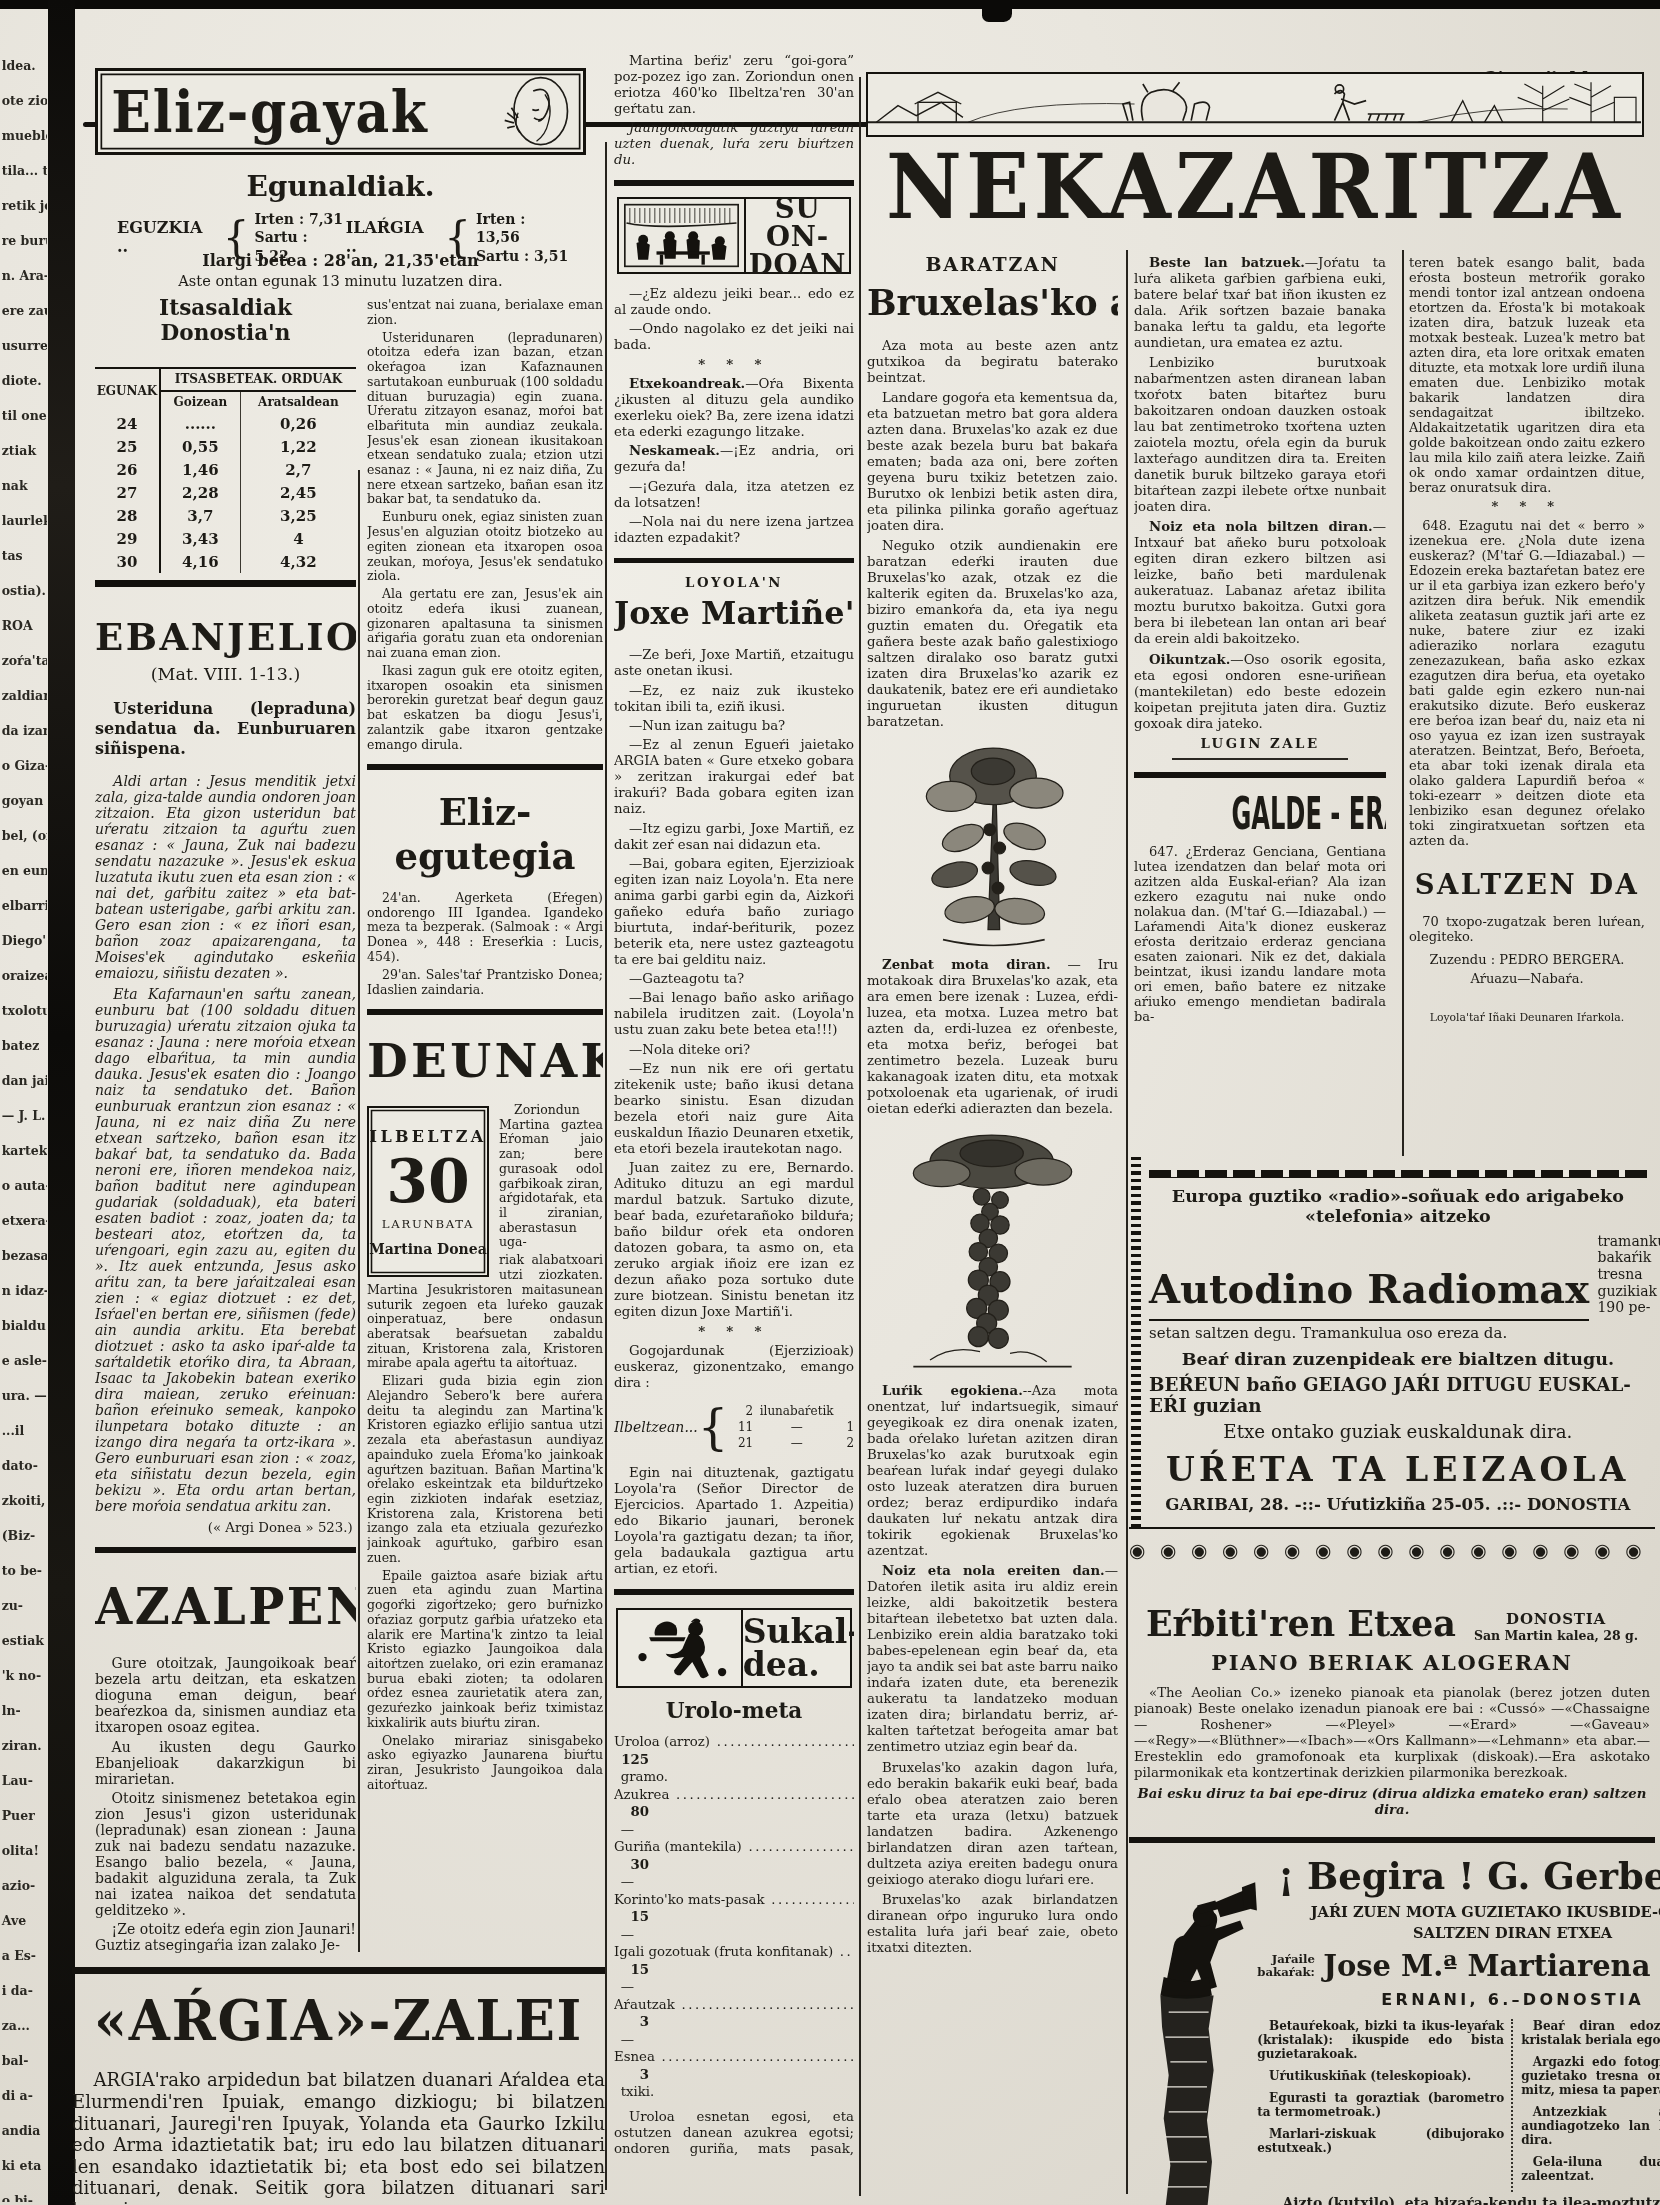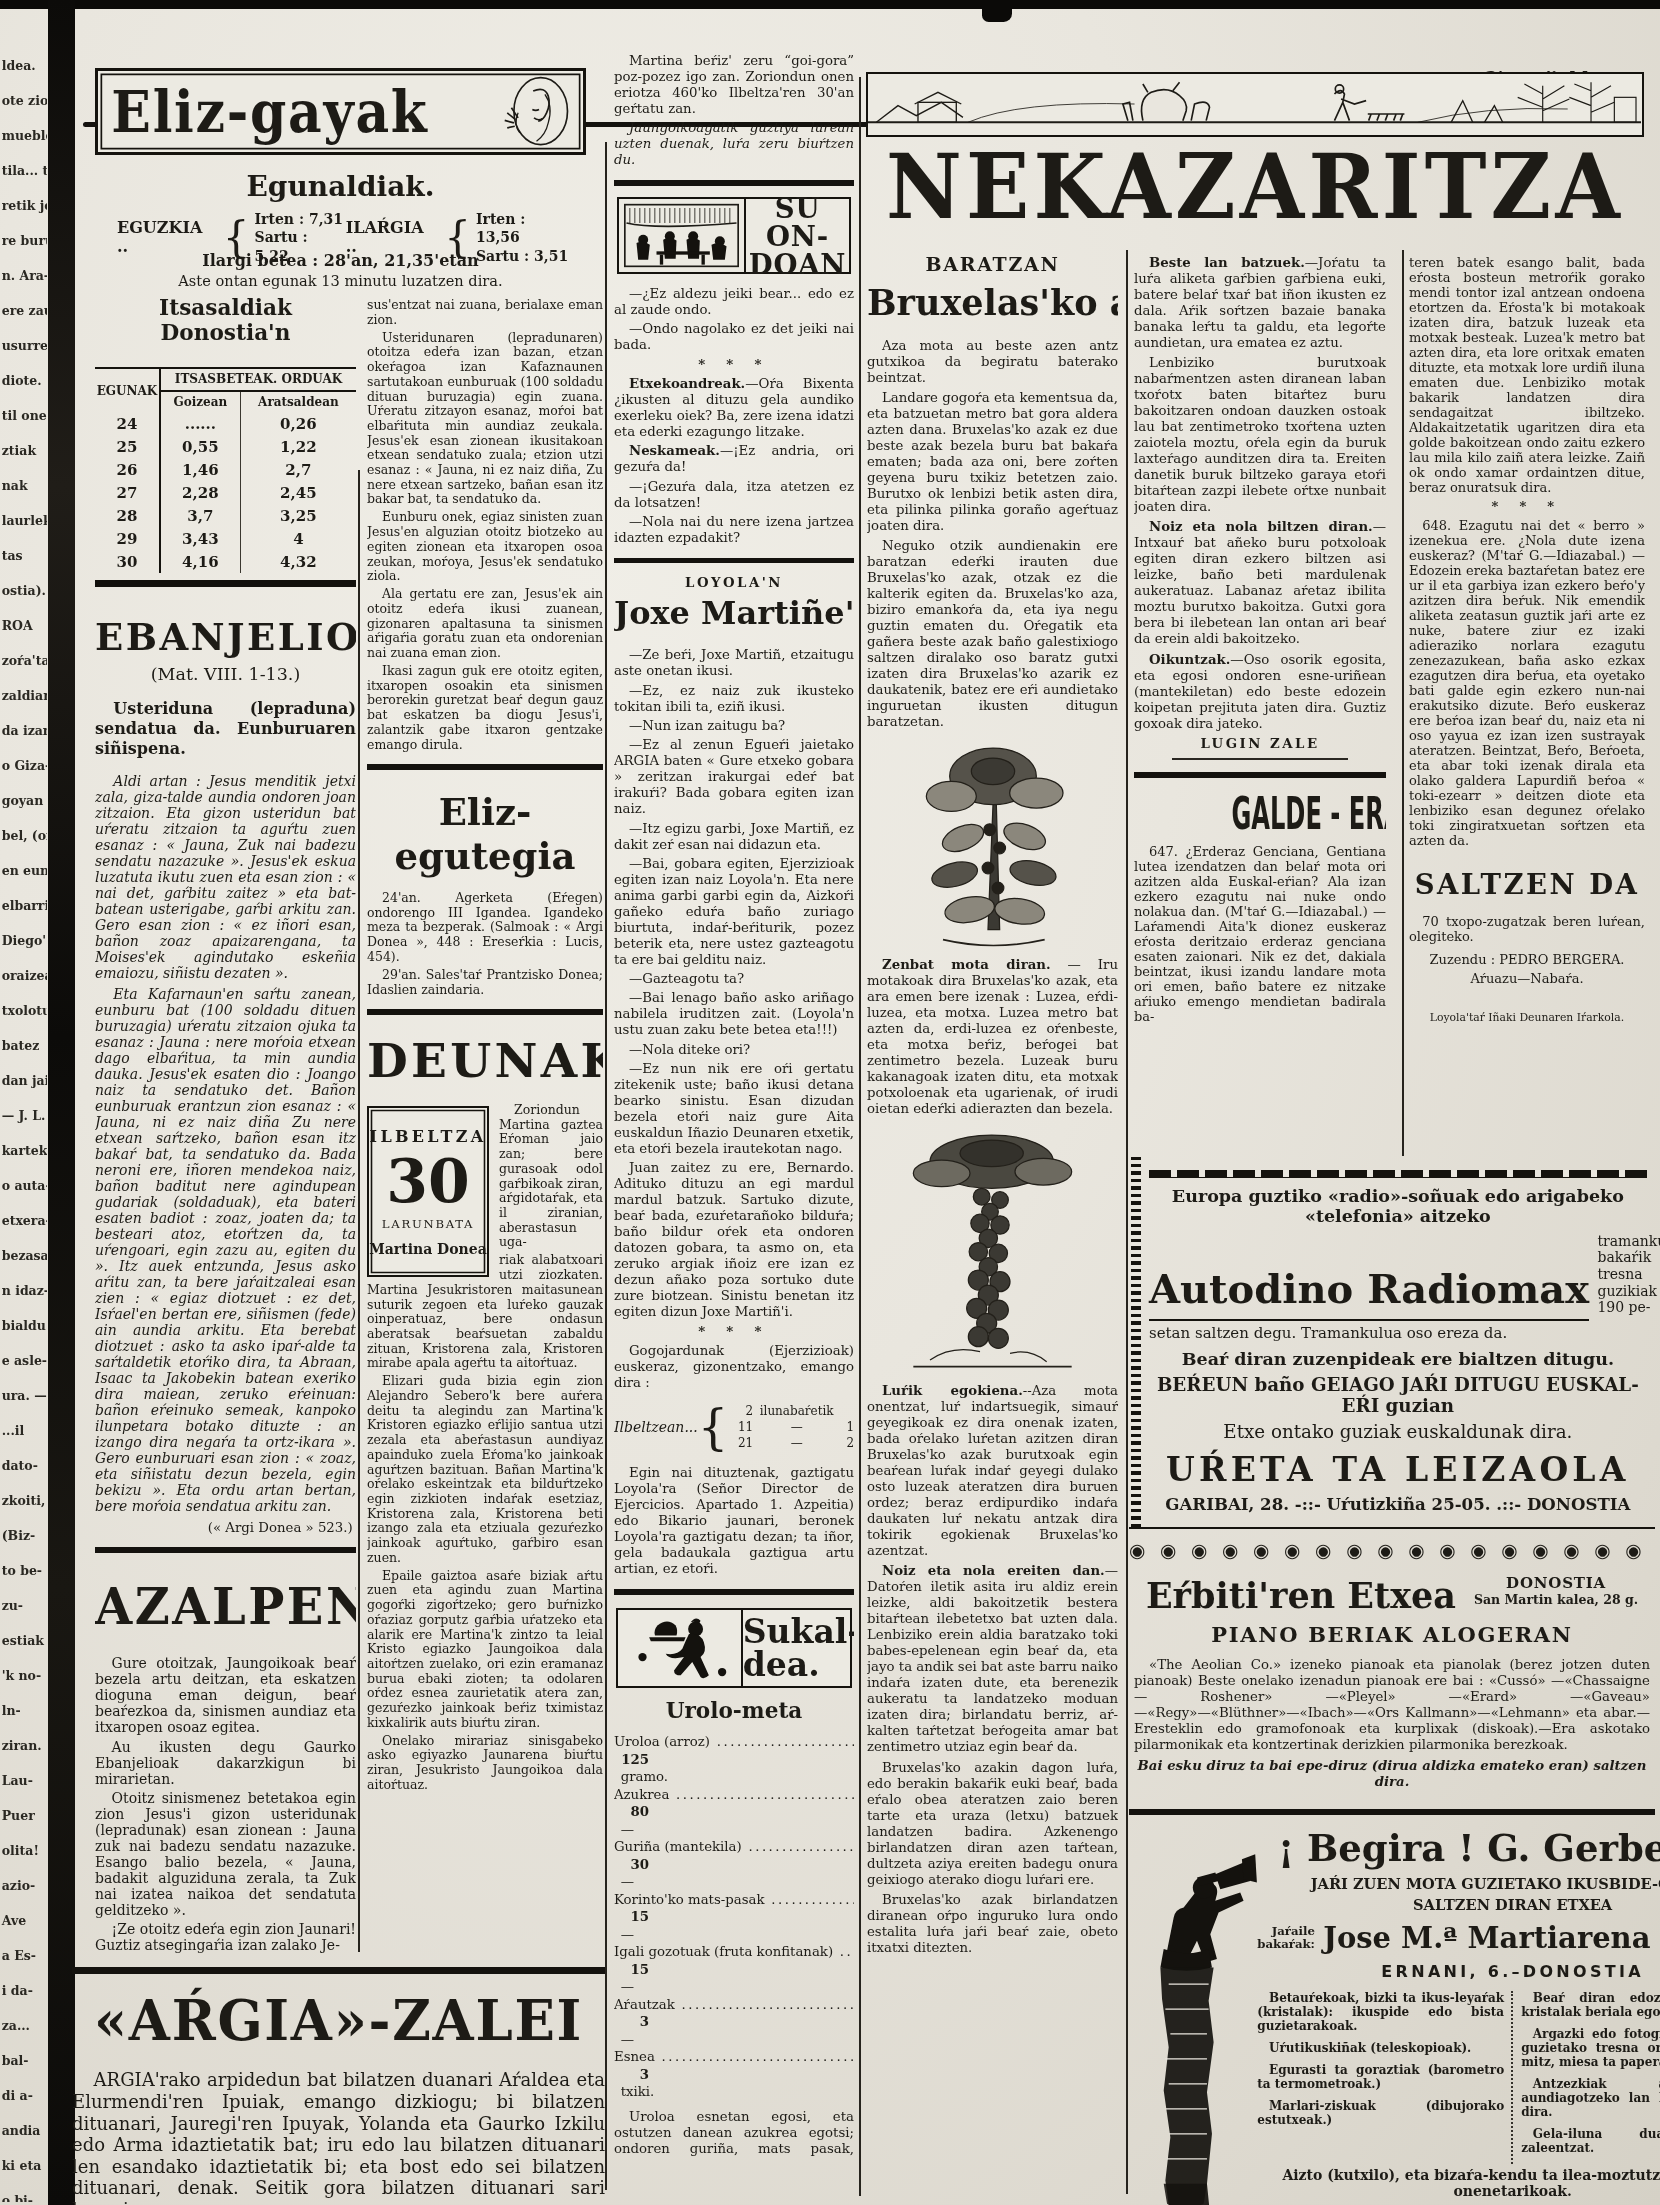--- a/index.html
+++ b/index.html
@@ -151,27 +151,27 @@
   .auto-top{height:7.5px;background:repeating-linear-gradient(90deg,#15130e 0 21.6px,#e9e6de 21.6px 28px);
     border-bottom:1.7px solid #15130e;margin-bottom:8.3px;}
   .auto-left{position:absolute;left:1.7px;top:0;width:10px;height:100%;
     background:repeating-linear-gradient(0deg,#15130e 0 3.3px,#e9e6de 3.3px 7.5px);}
   .auto-l1{font-size:17.5px;font-weight:bold;text-align:center;margin-bottom:6.7px;}
   .auto-row{display:flex;align-items:flex-end;}
   .auto-title{font-size:40px;font-weight:bold;border-bottom:2.5px solid #15130e;padding-bottom:7px;white-space:nowrap;}
   .auto-side{font-size:14px;line-height:16.6px;padding:0 0 5px 8.3px;text-align:justify;}
   .auto-l2{font-size:15px;margin:3.3px 0 6.7px;}
   .auto-l3{font-size:17.5px;font-weight:bold;text-align:center;margin:3.3px 0;}
-  .auto-l4{font-size:18.3px;font-weight:bold;text-align:center;margin:5px 0;}
+  .auto-l4{font-size:18.3px;font-weight:bold;text-align:left;margin:5px 0;}
   .auto-l5{font-size:18.3px;text-align:center;margin:5px 0;}
   .auto-company{font-size:33px;font-weight:bold;text-align:center;letter-spacing:4.2px;margin:8.3px 0 5px;}
   .auto-addr{font-size:16.6px;font-weight:bold;text-align:center;margin-bottom:5px;}
   .ornament{text-align:center;font-family:"DejaVu Sans",sans-serif;font-size:19px;letter-spacing:4.2px;margin:10px 0 8.3px;white-space:nowrap;overflow:hidden;}
   .erbiti{padding:5px 5px 10px;}
-  .erb-head{display:flex;justify-content:center;align-items:flex-start;gap:18px;}
+  .erb-head{display:flex;justify-content:center;align-items:flex-end;gap:18px;margin-top:28px;}
   .erb-title{font-size:35px;font-weight:bold;}
   .erb-right{font-size:12.5px;font-weight:bold;text-align:center;line-height:16px;}
   .erb-city{font-size:15px;letter-spacing:0.8px;}
   .erb-sub{font-size:21px;font-weight:bold;text-align:center;letter-spacing:1.7px;margin:6.7px 0 10px;}
   .erbiti p{font-size:13.3px;line-height:16px;text-align:justify;text-indent:15px;margin:0 0 5px;}
   .erbiti p.terms{font-weight:bold;font-style:italic;text-align:center;text-indent:0;}
   .gerber{position:relative;border-top:6.7px solid #14120e;padding-top:11.7px;margin-top:3.3px;}
   .gerber-inner{display:flex;}
   .gerber-art{flex:0 0 140px;margin-left:-11.7px;}
   .gerber-body{flex:1;}

